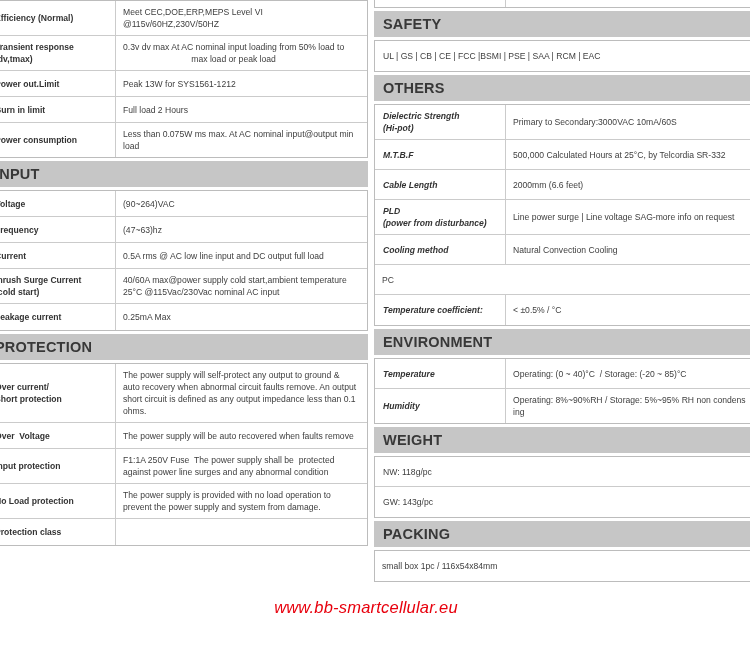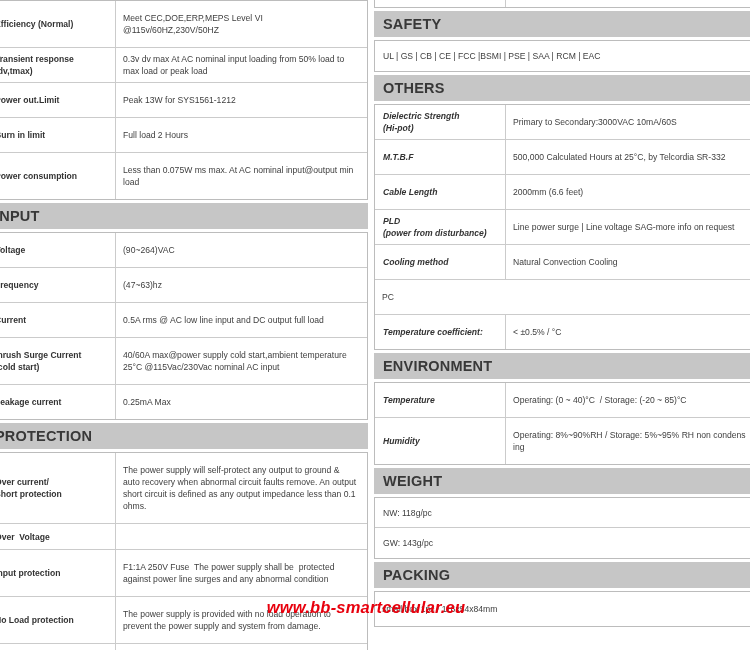--- a/index.html
+++ b/index.html
@@ -35,42 +35,42 @@
   .cell-label {
     width: 129px; flex: 0 0 auto;
     padding: 5px 6px 5px 8px; box-sizing: border-box;
     font-weight: bold; color: #333333;
     white-space: pre-wrap;
     align-self: stretch; display: flex; align-items: center;
     border-right: 1px solid #cbcbcb;
   }
   .t-right .cell-label { width: 131px; font-style: italic; }
   .cell-value {
-    flex: 1; padding: 11px 7px; box-sizing: border-box;
+    flex: 1; padding: 5px 7px; box-sizing: border-box;
     white-space: pre-wrap; color: #404040;
   }
   .cell-full {
     flex: 1; padding: 5px 7px 5px 8px; box-sizing: border-box;
     white-space: pre-wrap; color: #404040;
   }
-  .subvals { flex: 1; align-self: stretch; display: flex; flex-direction: column; }
+  .subvals { flex: 1; align-self: stretch; display: flex; flex-direction: column; text-align: center; }
   .subval {
     flex: 1; padding: 5px 7px;
     border-bottom: 1px solid #cbcbcb;
     display: flex; align-items: center;
     white-space: pre-wrap; color: #404040;
   }
   .subval:last-child { border-bottom: none; }
 
   .row-stub { height: 27px; min-height: 27px !important; }
 
   .footer-url {
     position: absolute; left: 0; top: 598px; width: 732px;
     text-align: center;
-    font-weight: bold; font-style: italic; font-size: 16.5px;
+    font-weight: normal; font-style: italic; font-size: 16.5px;
     color: #e8000d;
     letter-spacing: 0.2px;
   }
 </style>
 </head>
 <body>
 
 <div class="spec-table t-left">
     <div class="rows">
       <div class="row">
@@ -130,20 +130,21 @@
       <div class="row">
         <div class="cell-label">Over current/
 Short protection</div>
         <div class="cell-value">The power supply will self-protect any output to ground &amp;
 auto recovery when abnormal circuit faults remove. An output
 short circuit is defined as any output impedance less than 0.1
 ohms.</div>
       </div>
       <div class="row">
         <div class="cell-label">Over  Voltage</div>
+        <div class="cell-value">The power supply will be auto recovered when faults remove</div>
       </div>
       <div class="row">
         <div class="cell-label">Input protection</div>
         <div class="cell-value">F1:1A 250V Fuse  The power supply shall be  protected
 against power line surges and any abnormal condition</div>
       </div>
       <div class="row">
         <div class="cell-label">No Load protection</div>
         <div class="cell-value">The power supply is provided with no load operation to
 prevent the power supply and system from damage.</div>

